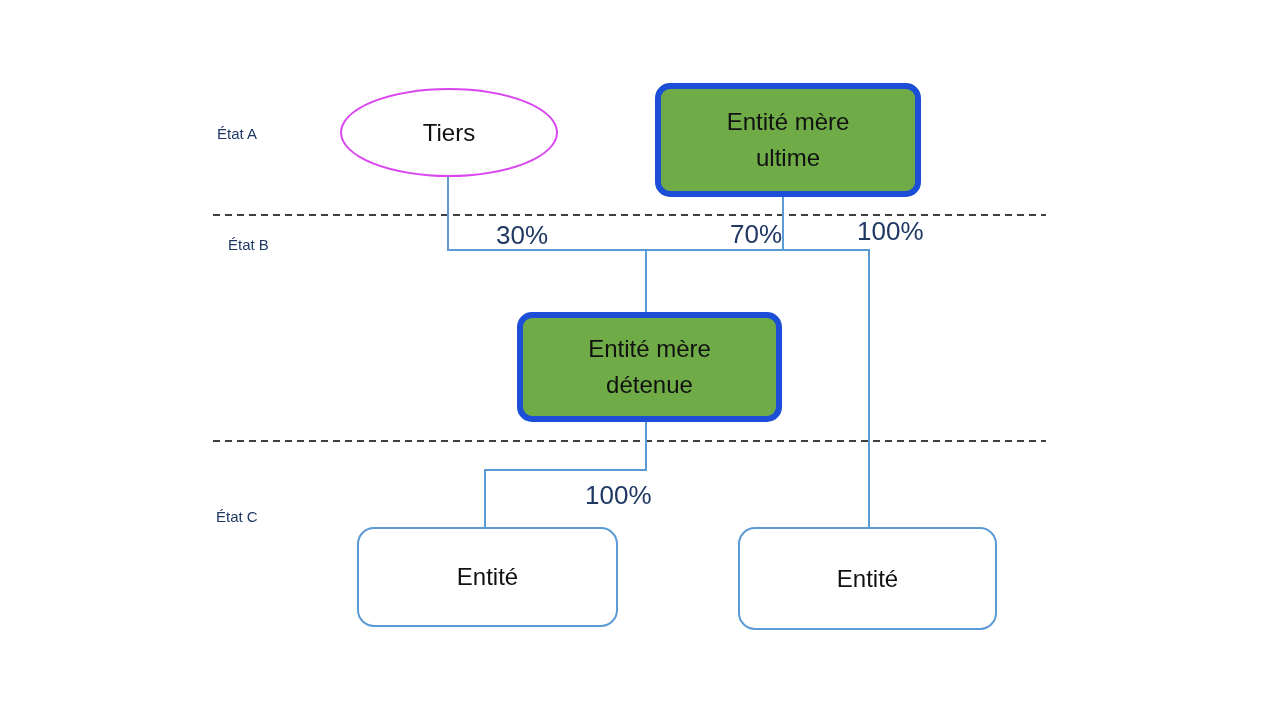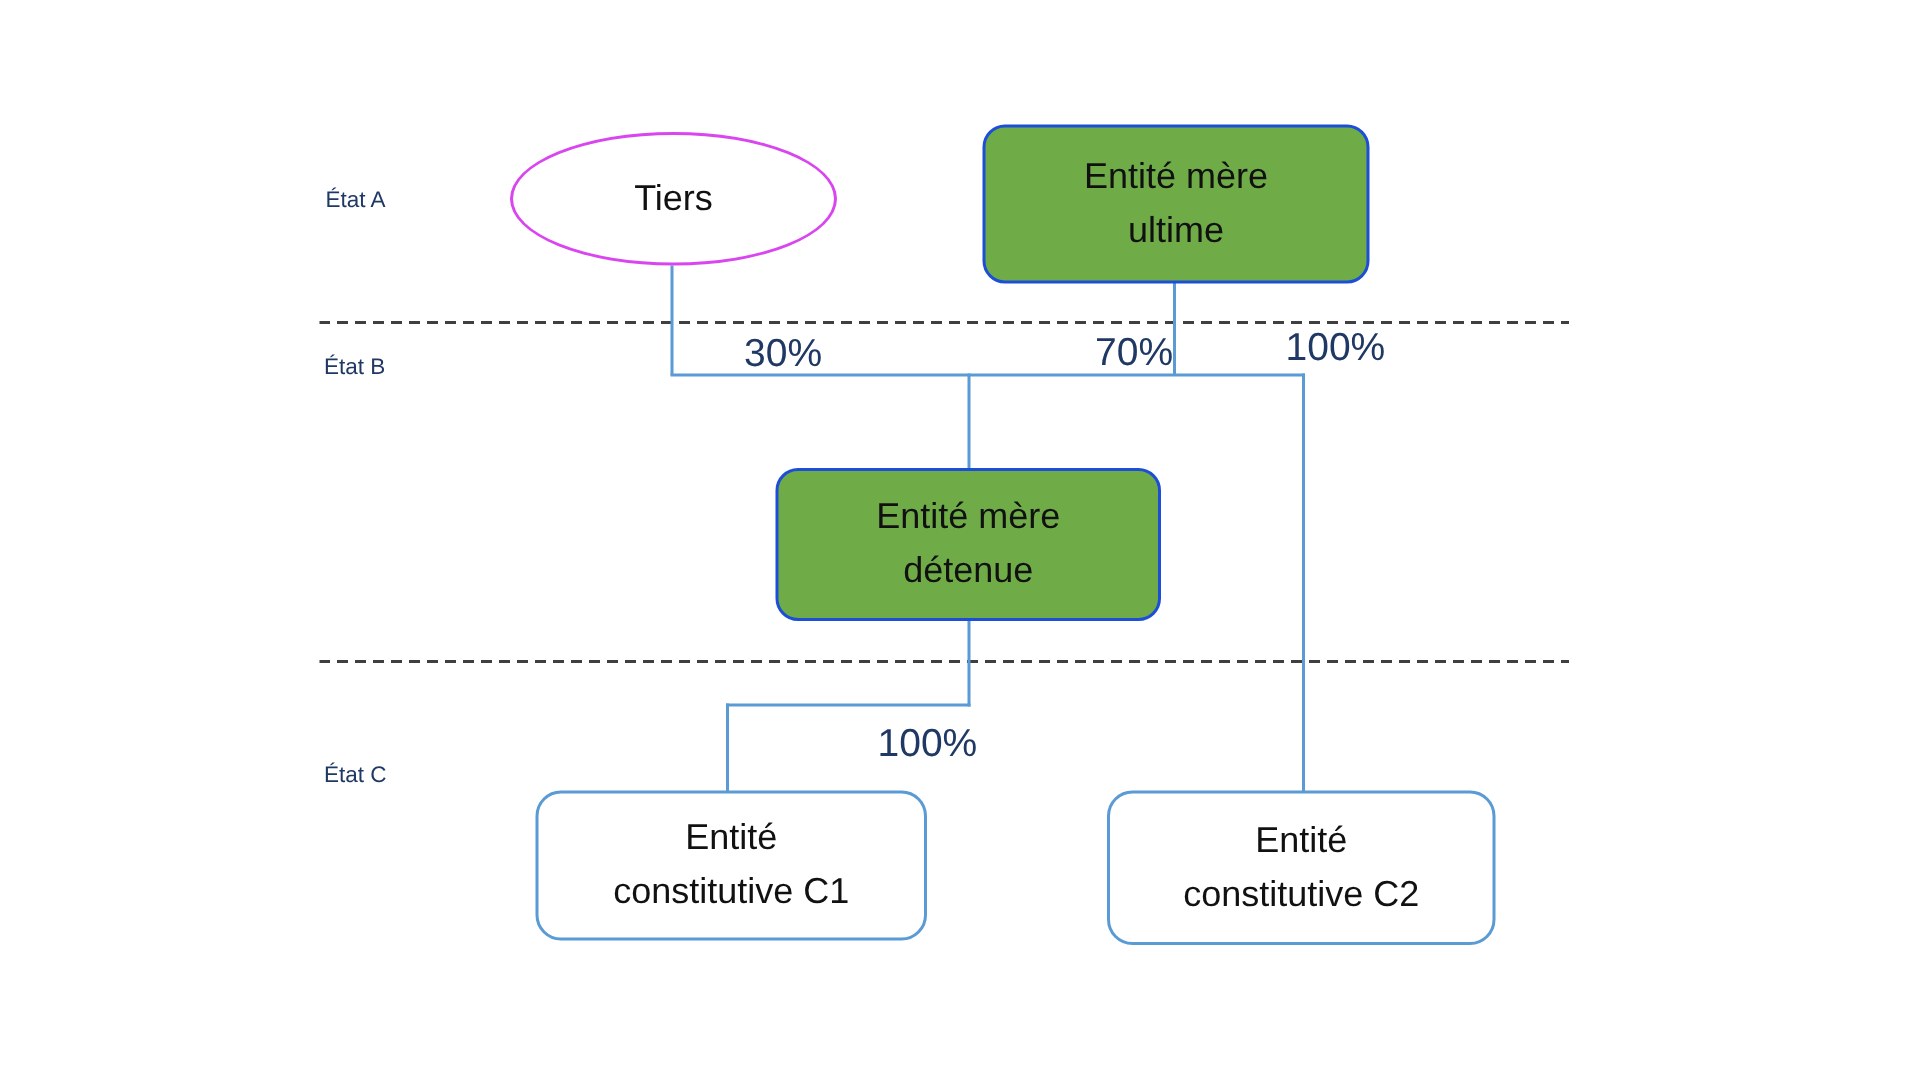--- a/index.html
+++ b/index.html
@@ -47,41 +47,41 @@
     line-height: 36px;
   }
   .ellipse {
     border: 2px solid #d946ef;
     border-radius: 50%;
     background: #ffffff;
     display: flex; align-items: center; justify-content: center;
   }
   .green-box {
     background: #6FAC47;
-    border: 2px solid #1d4ed8;
+    border: 6px solid #1d4ed8;
     border-radius: 15px;
     display: flex; flex-direction: column; align-items: center; justify-content: center;
   }
   .white-box {
     background: #ffffff;
     border: 2px solid #5B9BD5;
     border-radius: 17px;
     display: flex; flex-direction: column; justify-content: center;
   }
 </style>
 </head>
 <body>
 
 <div id="canvas">
 
   <div class="abs dashed-line" style="left:213px; top:214px; width:833px;"></div>
   <div class="abs dashed-line" style="left:213px; top:440px; width:833px;"></div>
 
   <div class="abs navy-label" style="left:217px; top:125px;">État A</div>
-  <div class="abs navy-label" style="left:216px; top:236px;">État B</div>
+  <div class="abs navy-label" style="left:228px; top:236px;">État B</div>
   <div class="abs navy-label" style="left:216px; top:508px;">État C</div>
 
   <div class="abs line-v" style="left:447px; top:177px; height:73px;"></div>
   <div class="abs line-v" style="left:782px; top:187px; height:63px;"></div>
   <div class="abs line-h" style="left:447px; top:249px; width:423px;"></div>
   <div class="abs line-v" style="left:645px; top:249px; height:65px;"></div>
   <div class="abs line-v" style="left:868px; top:249px; height:279px;"></div>
   <div class="abs line-v" style="left:645px; top:411px; height:60px;"></div>
   <div class="abs line-h" style="left:484px; top:469px; width:163px;"></div>
   <div class="abs line-v" style="left:484px; top:469px; height:59px;"></div>
@@ -100,21 +100,19 @@
     <span class="node-text">ultime</span>
   </div>
 
   <div class="abs green-box" style="left:517px; top:312px; width:253px; height:98px;">
     <span class="node-text">Entité mère</span>
     <span class="node-text">détenue</span>
   </div>
 
   <div class="abs white-box" style="left:357px; top:527px; width:257px; height:96px;">
     <span class="node-text">Entité</span>
-    <span class="node-text">constitutive C1</span>
   </div>
 
   <div class="abs white-box" style="left:738px; top:527px; width:255px; height:99px;">
     <span class="node-text">Entité</span>
-    <span class="node-text">constitutive C2</span>
   </div>
 
 </div>
 
 </body></html>

